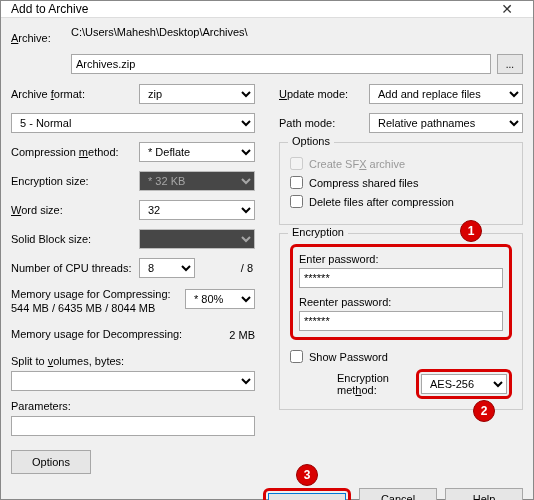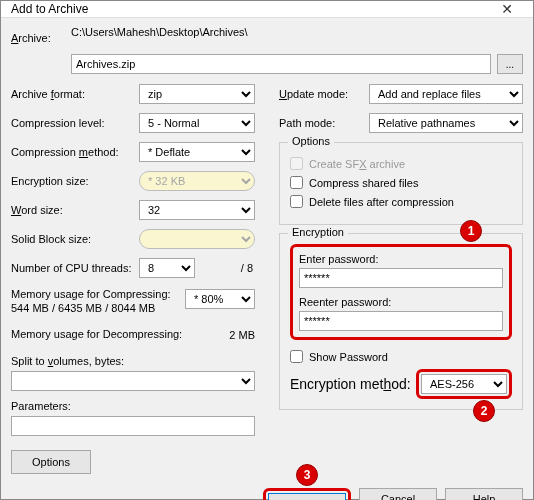--- a/index.html
+++ b/index.html
@@ -16,21 +16,21 @@
 .path-text { font-size: 11px; display: block; margin-bottom: 16px; }
 .input, select.sel, input.txt { border: 1px solid #a7a7a7; background: #fff; padding: 2px 4px; font-size: 11px; height: 20px; font-family: inherit; }
 .input.full { width: 100%; }
 .browse-btn { width: 28px; height: 20px; border: 1px solid #a7a7a7; background: #e6e6e6; margin-left: 6px; font-size: 10px; cursor: pointer; }
 .cols { display: flex; gap: 24px; flex: 1; }
 .col { flex: 1; min-width: 0; }
 .form-row { display: flex; align-items: center; margin-bottom: 9px; min-height: 20px; }
 .lbl { width: 128px; font-size: 11px; }
 .lbl u { text-decoration: underline; }
 .sel { flex: 1; min-width: 0; height: 20px; }
-.sel[disabled] { background: #fef9c3; color: #888; border-radius: 10px; }
+.sel[disabled] { background: #000000; color: #888; }
 .right-lbl { width: 90px; font-size: 11px; }
 .right-sel { flex: 1; height: 20px; }
 .fieldset { border: 1px solid #ccc; padding: 8px 10px 10px 10px; margin-bottom: 8px; position: relative; }
 .fieldset .legend { position: absolute; top: -8px; left: 8px; background: #f0f0f0; padding: 0 4px; font-size: 11px; }
 .chk-row { display: flex; align-items: flex-end; margin: 6px 0; font-size: 11px; }
 .chk-row input { margin-right: 6px; }
 .chk-row.disabled { color: #999; }
 .enc-label { font-size: 11px; margin-bottom: 3px; display: block; }
 .enc-input { width: 100%; height: 20px; border: 1px solid #a7a7a7; padding: 2px 4px; font-size: 11px; font-family: inherit; }
 .enc-group { margin-bottom: 8px; }
@@ -74,21 +74,20 @@
     <div class="cols">
 
       <div class="col">
 
         <div class="form-row">
           <span class="lbl">Archive <u>f</u>ormat:</span>
           <select class="sel"><option>zip</option></select>
         </div>
 
         <div class="form-row">
-          <span class="lbl">Compression level:</span>
           <select class="sel"><option>5 - Normal</option></select>
         </div>
 
         <div class="form-row">
           <span class="lbl">Compression <u>m</u>ethod:</span>
           <select class="sel"><option>* Deflate</option></select>
         </div>
 
         <div class="form-row">
           <span class="lbl">Encryption size:</span>
@@ -180,21 +179,21 @@
               <input class="enc-input" type="text" value="******" style="">
             </div>
           </div>
 
           <div class="chk-row" style="margin-top:10px;">
             <input type="checkbox" style="">
             <span>Show Password</span>
           </div>
 
           <div class="form-row" style="margin-bottom:0; margin-top:4px; position:relative;">
-            <span style="flex:1;font-size:14px;">Encryption met<u>h</u>od:</span>
+            <span style="flex:1;font-size:11px;margin-left:47px;">Encryption met<u>h</u>od:</span>
             <div class="hl-red tight" style="position:relative;flex:0 0 auto;">
               <select class="sel" style="width:86px;"><option>AES-256</option></select>
               <div class="badge badge2">2</div>
             </div>
           </div>
         </div>
 
       </div>
     </div>
 

